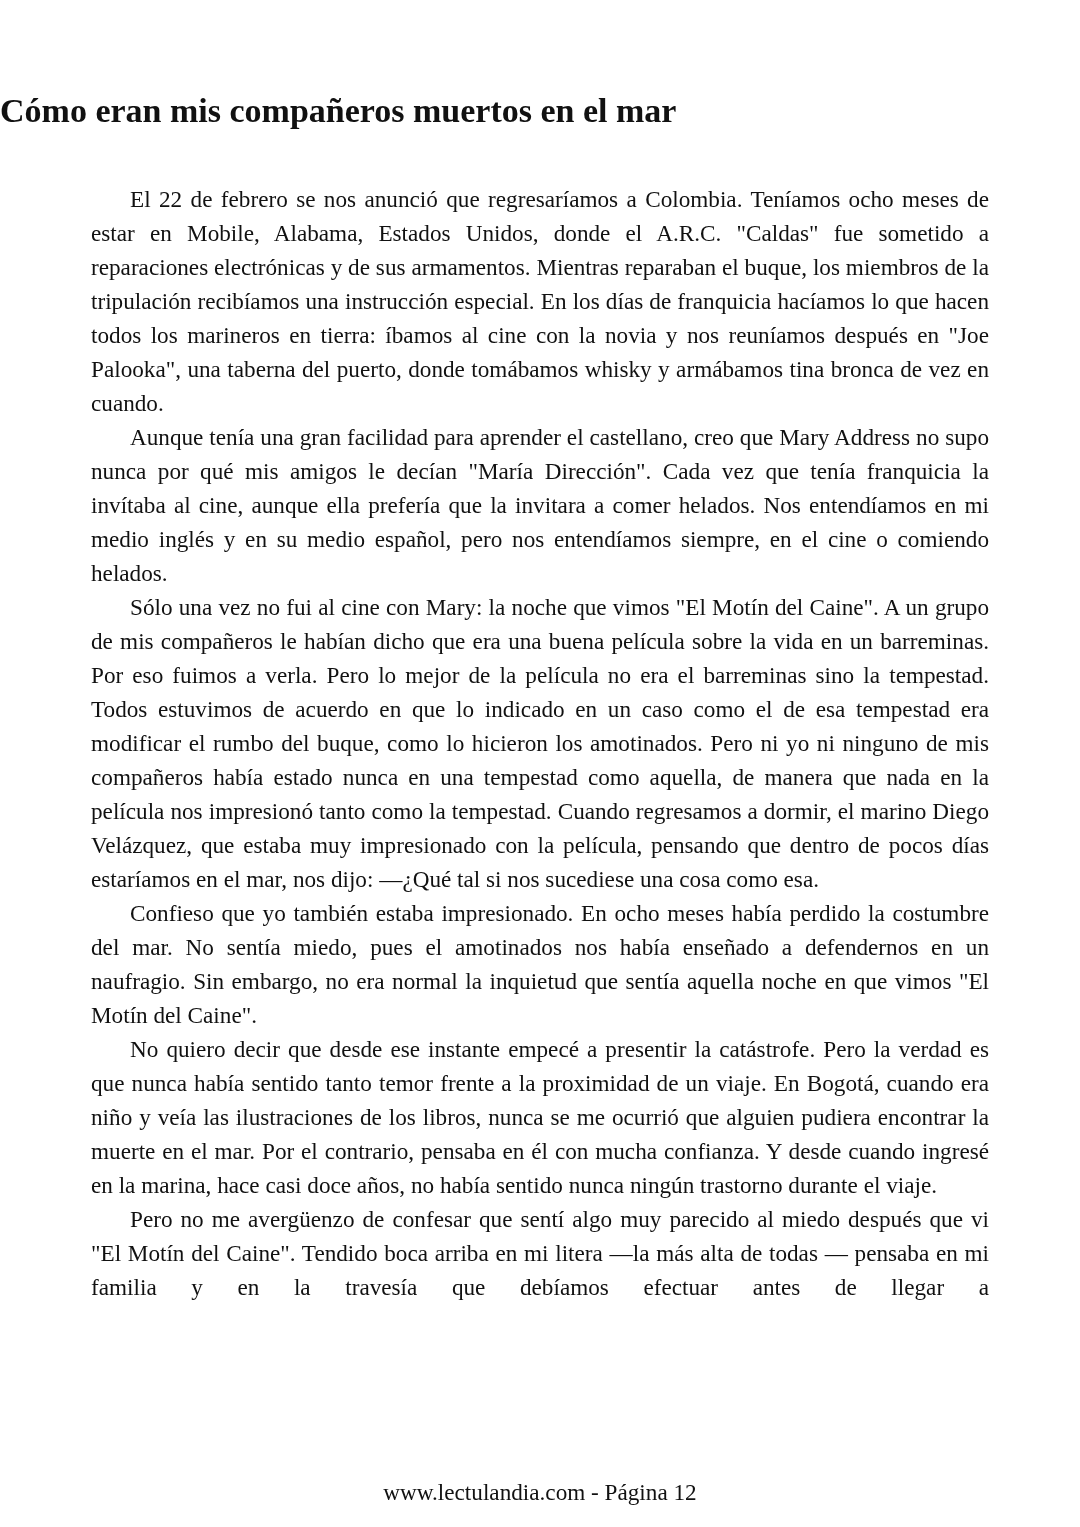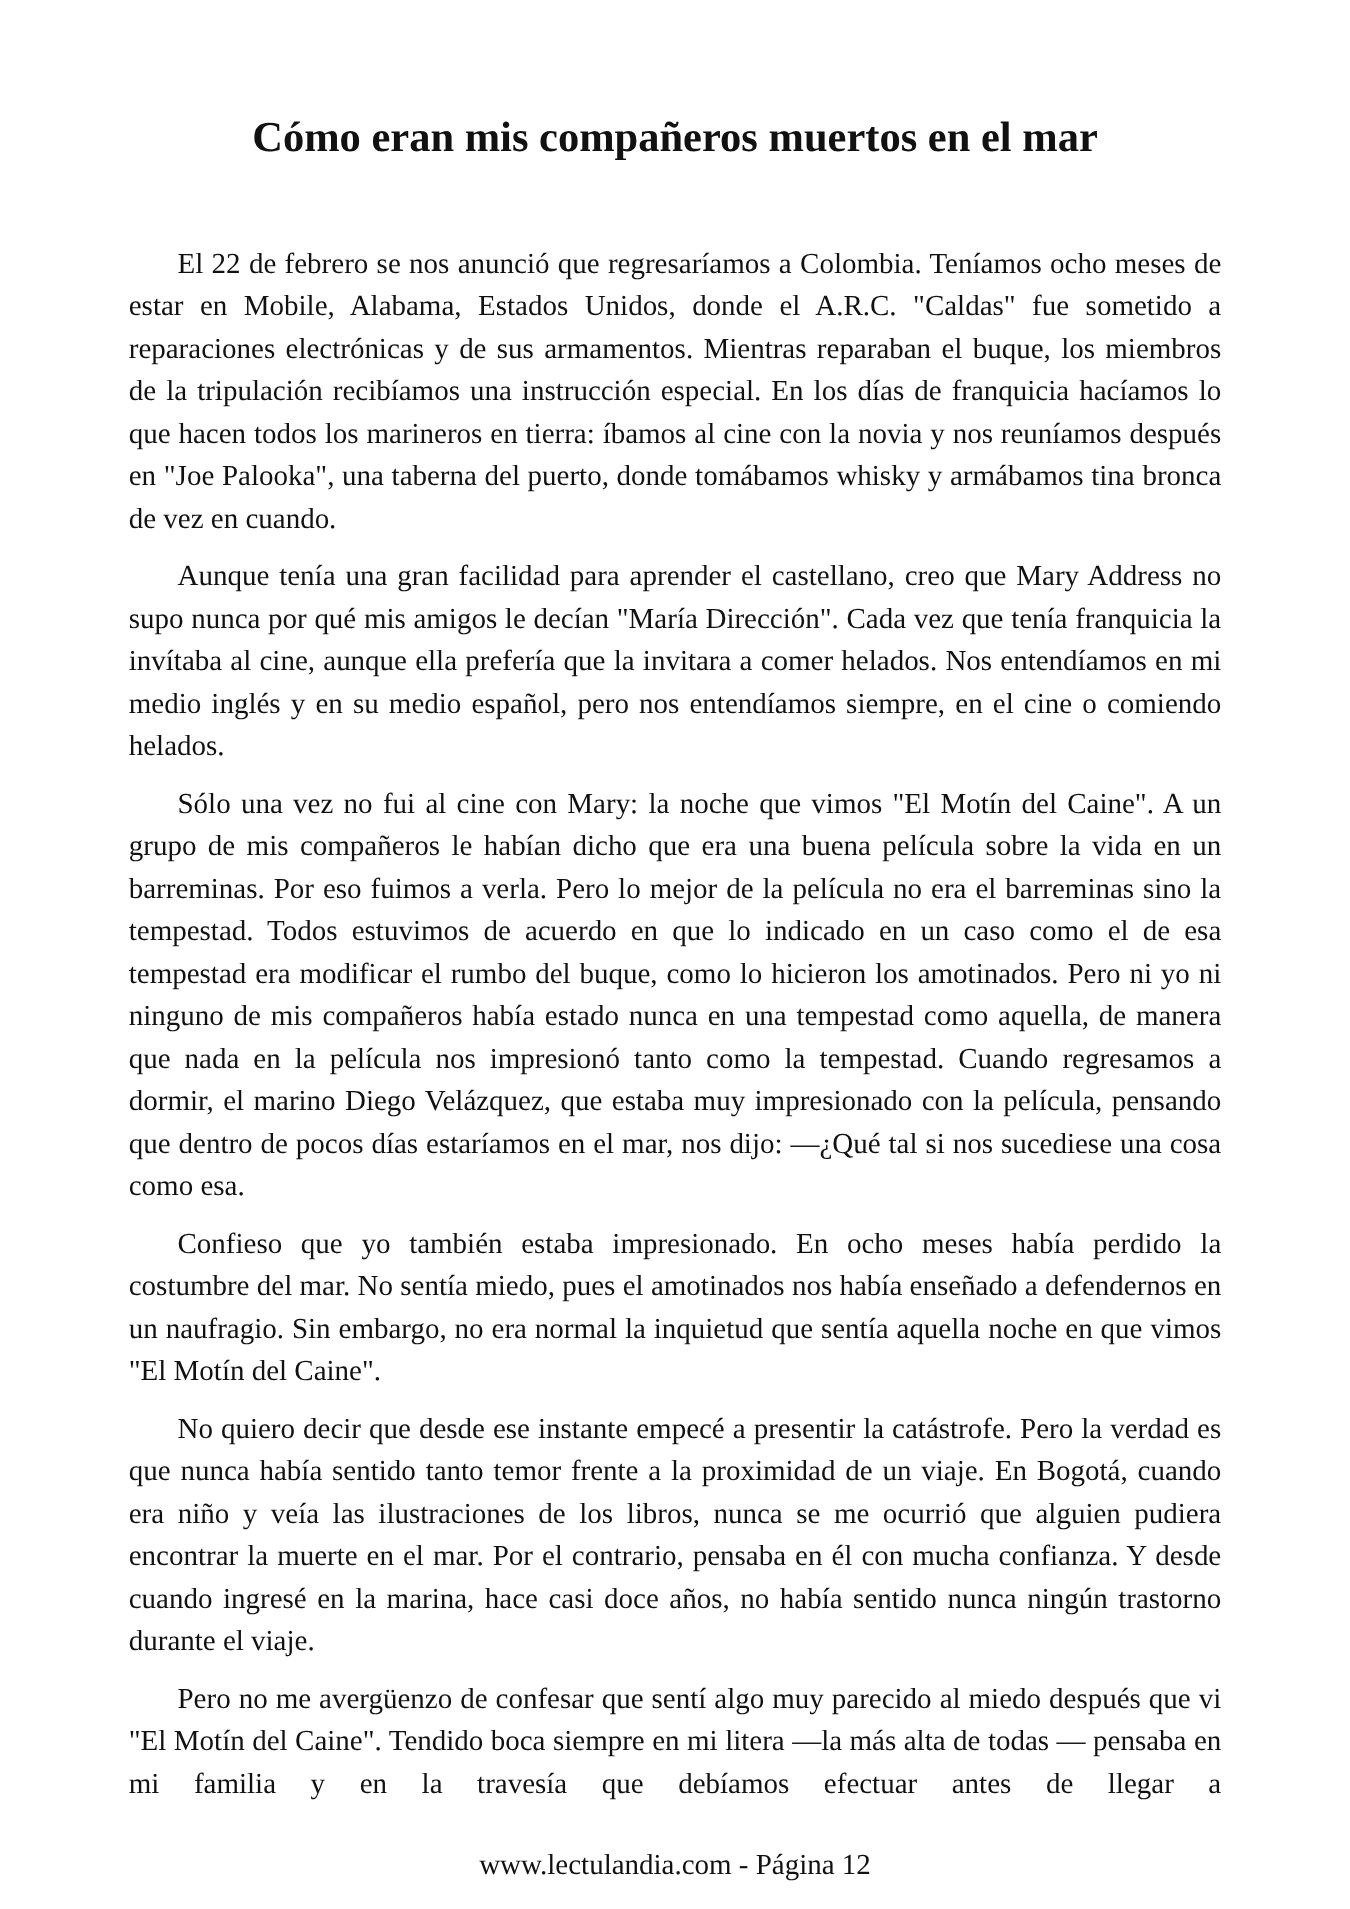--- a/index.html
+++ b/index.html
@@ -13,36 +13,35 @@
       position: relative;
       overflow: hidden;
       color: #111111;
       font-family: "Liberation Serif", "DejaVu Serif", serif;
     }
     .page-title {
       position: absolute;
       top: 88px;
       left: 0;
       width: 1080px;
-      text-align: center;
       font-size: 34px;
       font-weight: bold;
       line-height: 46px;
       margin: 0;
     }
     .body-text {
       position: absolute;
       top: 182px;
       left: 91px;
       width: 898px;
       font-size: 23.2px;
       line-height: 34px;
     }
     .body-text p {
-      margin: 12px;
+      margin: 0;
       text-indent: 39px;
       text-align: justify;
     }
     .body-text p.last-partial {
       text-align-last: justify;
     }
     .footer {
       position: absolute;
       top: 1475px;
       left: 0;
@@ -56,16 +55,16 @@
 <body>
 
 <h1 class="page-title">Cómo eran mis compañeros muertos en el mar</h1>
 
 <div class="body-text">
   <p>El 22 de febrero se nos anunció que regresaríamos a Colombia. Teníamos ocho meses de estar en Mobile, Alabama, Estados Unidos, donde el A.R.C. "Caldas" fue sometido a reparaciones electrónicas y de sus armamentos. Mientras reparaban el buque, los miembros de la tripulación recibíamos una instrucción especial. En los días de franquicia hacíamos lo que hacen todos los marineros en tierra: íbamos al cine con la novia y nos reuníamos después en "Joe Palooka", una taberna del puerto, donde tomábamos whisky y armábamos tina bronca de vez en cuando.</p>
   <p>Aunque tenía una gran facilidad para aprender el castellano, creo que Mary Address no supo nunca por qué mis amigos le decían "María Dirección". Cada vez que tenía franquicia la invítaba al cine, aunque ella prefería que la invitara a comer helados. Nos entendíamos en mi medio inglés y en su medio español, pero nos entendíamos siempre, en el cine o comiendo helados.</p>
   <p>Sólo una vez no fui al cine con Mary: la noche que vimos "El Motín del Caine". A un grupo de mis compañeros le habían dicho que era una buena película sobre la vida en un barreminas. Por eso fuimos a verla. Pero lo mejor de la película no era el barreminas sino la tempestad. Todos estuvimos de acuerdo en que lo indicado en un caso como el de esa tempestad era modificar el rumbo del buque, como lo hicieron los amotinados. Pero ni yo ni ninguno de mis compañeros había estado nunca en una tempestad como aquella, de manera que nada en la película nos impresionó tanto como la tempestad. Cuando regresamos a dormir, el marino Diego Velázquez, que estaba muy impresionado con la película, pensando que dentro de pocos días estaríamos en el mar, nos dijo: —¿Qué tal si nos sucediese una cosa como esa.</p>
   <p>Confieso que yo también estaba impresionado. En ocho meses había perdido la costumbre del mar. No sentía miedo, pues el amotinados nos había enseñado a defendernos en un naufragio. Sin embargo, no era normal la inquietud que sentía aquella noche en que vimos "El Motín del Caine".</p>
   <p>No quiero decir que desde ese instante empecé a presentir la catástrofe. Pero la verdad es que nunca había sentido tanto temor frente a la proximidad de un viaje. En Bogotá, cuando era niño y veía las ilustraciones de los libros, nunca se me ocurrió que alguien pudiera encontrar la muerte en el mar. Por el contrario, pensaba en él con mucha confianza. Y desde cuando ingresé en la marina, hace casi doce años, no había sentido nunca ningún trastorno durante el viaje.</p>
-  <p class="last-partial">Pero no me avergüenzo de confesar que sentí algo muy parecido al miedo después que vi "El Motín del Caine". Tendido boca siempre en mi litera —la más alta de todas — pensaba en mi familia y en la travesía que debíamos efectuar antes de llegar a</p>
+  <p class="last-partial">Pero no me avergüenzo de confesar que sentí algo muy parecido al miedo después que vi "El Motín del Caine". Tendido boca arriba en mi litera —la más alta de todas — pensaba en mi familia y en la travesía que debíamos efectuar antes de llegar a</p>
 </div>
 
 <div class="footer">www.lectulandia.com - Página 12</div>
 
 </body></html>

